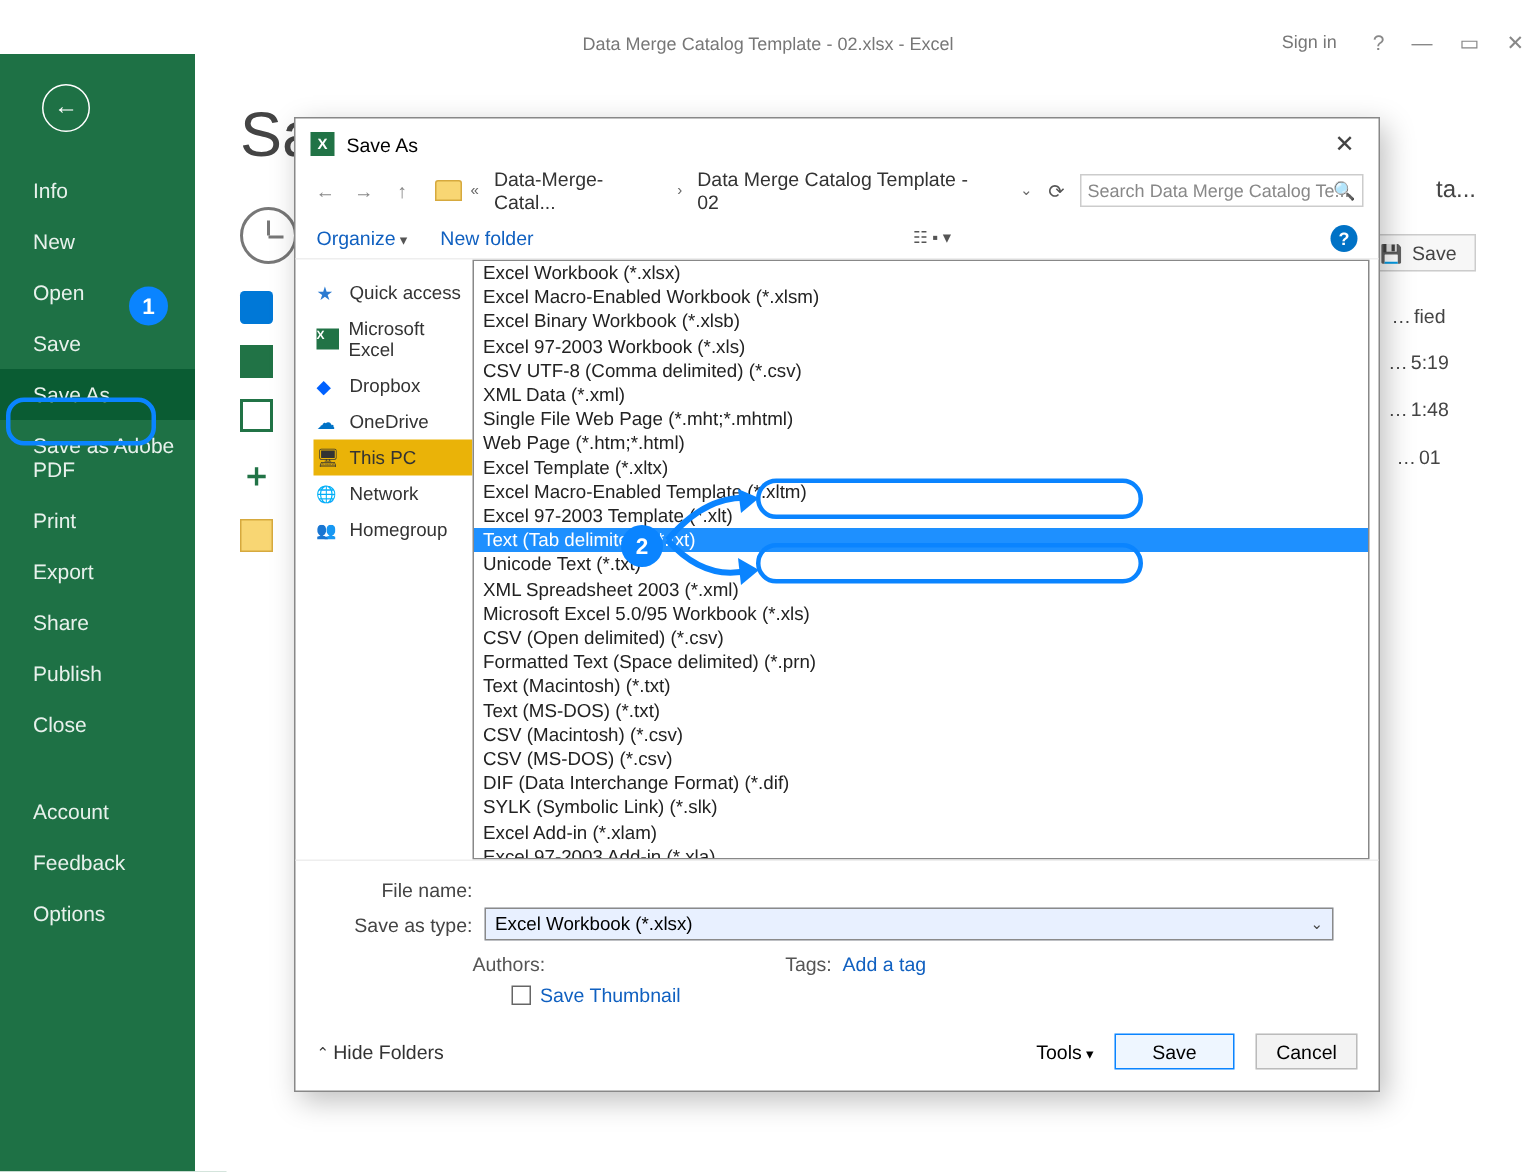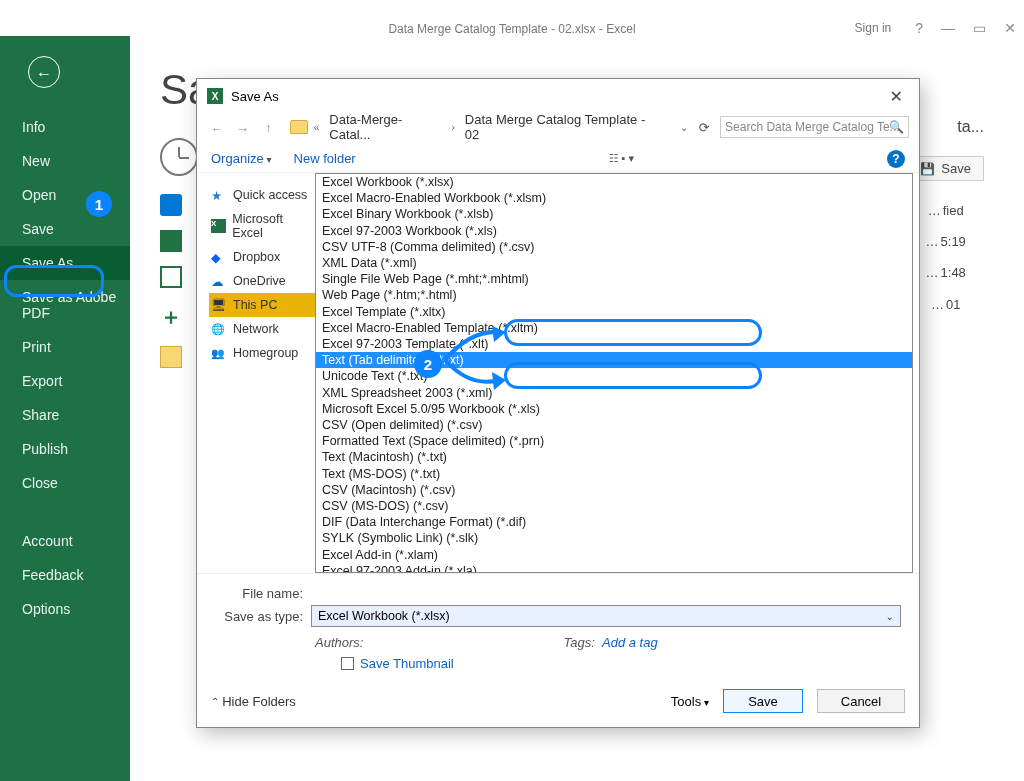--- a/index.html
+++ b/index.html
@@ -83,34 +83,34 @@
 
   
   .ftype-list {
     position:absolute; left:118px; right:6px; top:0; bottom:0;
     border:1px solid #888; background:#fff; font-size:12.5px; overflow:hidden;
   }
   .ftype-list .opt { padding:1px 4px 1px 6px; white-space:nowrap; color:#222; line-height:14.2px;}
   .ftype-list .opt.highlight { background:#1e90ff; color:#fff; }
 
   .dlg-bottom { border-top:1px solid #eee; padding:8px 14px 14px; font-size:13px;}
-  .formrow   { display:flex; align-items:center; margin:4px 4px; }
+  .formrow   { display:flex; align-items:center; margin:4px 16px; }
   .formrow label { width:96px; text-align:right; padding-right:8px; color:#444;}
   .formrow .field { flex:1; height:22px; border:1px solid #8a8a8a; background:#e8f0ff; padding:2px 6px; font-size:12.5px; display:flex; align-items:center; justify-content:space-between;}
   .formrow .field .dd { font-size:10px; color:#444;}
-  .meta { display:flex; gap:40px; margin:8px 0 6px 104px; font-size:13px; color:#555;font-style:italic;}
+  .meta { display:flex; margin:8px 0 6px 104px; font-size:13px; color:#555;}
   .meta a { color:#1060c0; text-decoration:none;}
   .thumbrow { margin-left:130px; display:flex; align-items:center; gap:6px; color:#1060c0; font-size:13px;}
   .thumbrow .cb { width:13px;height:13px;border:1px solid #666; background:#fff;}
   .actionrow { display:flex; align-items:center; justify-content:flex-end; gap:14px; margin-top:18px;}
   .actionrow .hide { margin-right:auto; color:#333; font-size:13px;}
   .actionrow .hide::before{content:"⌃ "; font-size:10px; vertical-align:1px;}
   .actionrow .tools::after{content:"  ▾"; font-size:10px;}
   .actionrow button.save { width:80px; height:24px; border:1.5px solid #0a84ff; background:#eef6ff; font-size:13px;}
-  .actionrow button.cancel{ width:88px; height:24px; border:1px solid #bbb; background:#f3f3f3; font-size:13px;}
+  .actionrow button.cancel{ width:68px; height:24px; border:1px solid #bbb; background:#f3f3f3; font-size:13px;}
 
   
   .callout { position:absolute; width:28px;height:28px;border-radius:50%; background:#0a84ff; color:#fff; font-weight:bold; display:flex;align-items:center;justify-content:center; font-size:15px;}
   .circle-save-as { position:absolute; border:3px solid #0a84ff; border-radius:12px; }
   #cSaveAs { left:4px; top:265px; width:100px; height:32px; }
   .circle-opt { position:absolute; border:3px solid #0a84ff; border-radius:14px; pointer-events:none;}
   #c1 { left:86px; top:191px; width:26px; height:26px; background:#0a84ff; border:none; }
   #co-txt { left:504px; top:319px; width:258px; height:27px; }
   #co-csv { left:504px; top:362px; width:258px; height:27px; }
   #c2 { left:414px; top:350px; }

